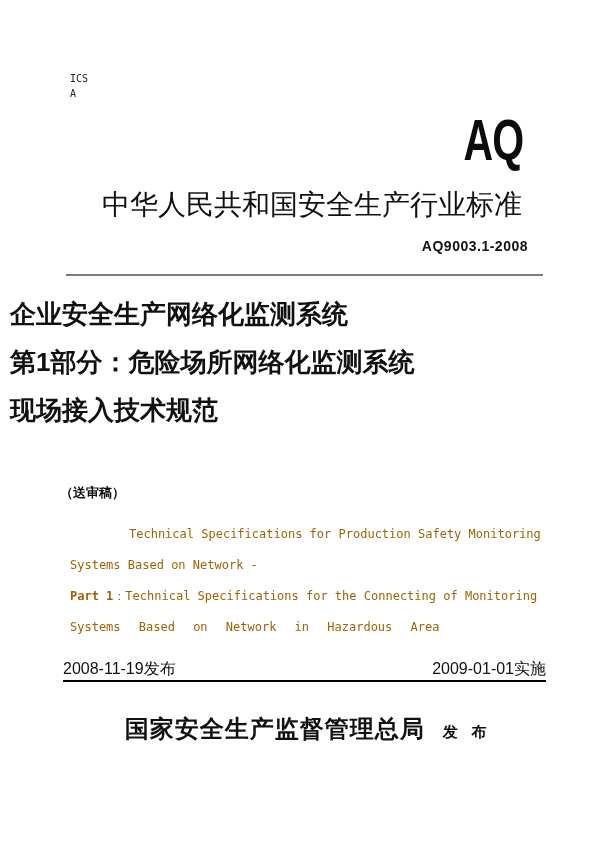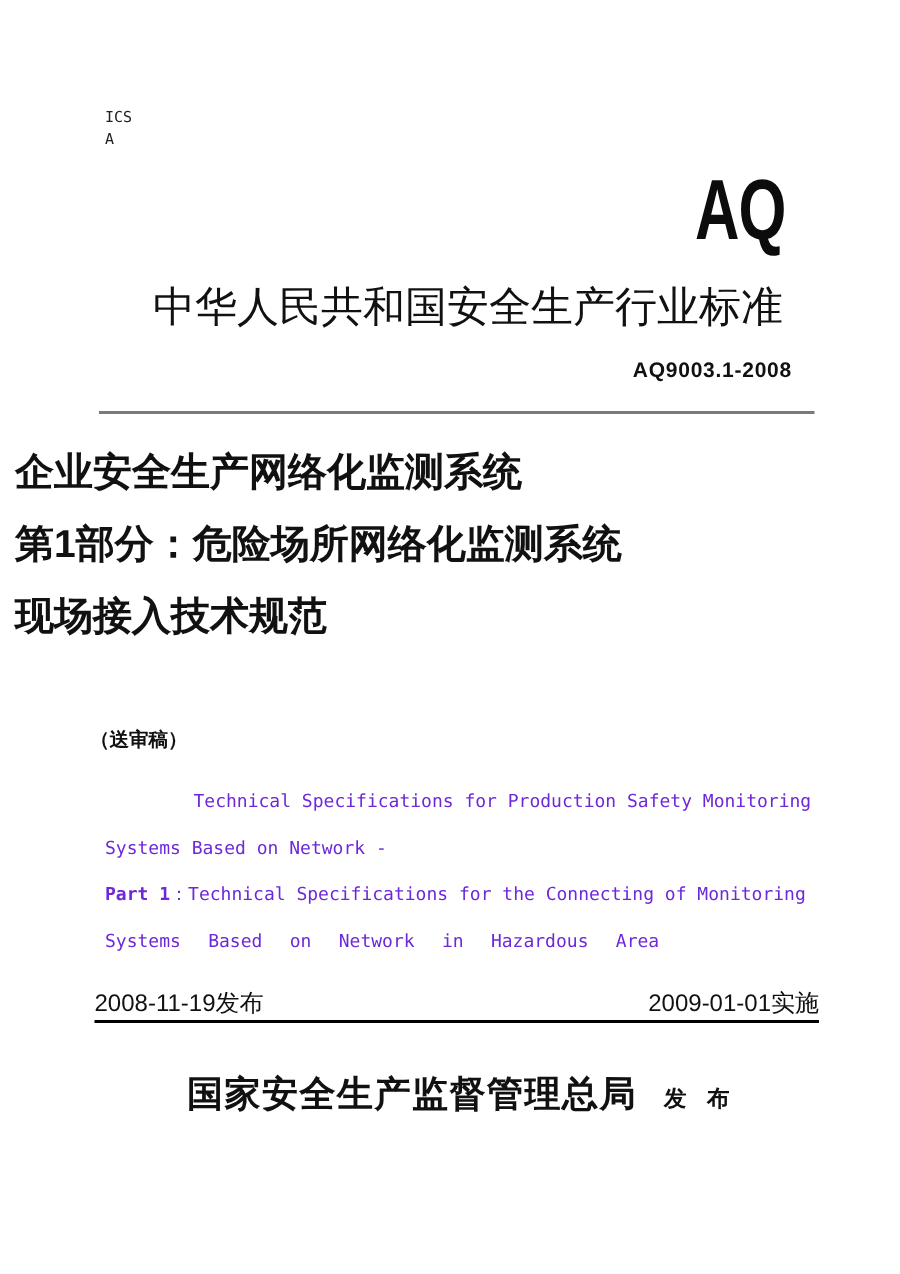--- a/index.html
+++ b/index.html
@@ -104,21 +104,21 @@
 
   
   .english-title {
     position: absolute;
     top: 519px;
     left: 70px;
     right: 45px;
     font-family: "DejaVu Sans Mono", monospace;
     font-size: 12px;
     line-height: 31px;
-    color: #6d28d9;
+    color: #a16207;
   }
   .english-title .en-line { white-space: nowrap; }
   .english-title .indent { padding-left: 59px; }
   .english-title .wide-words { word-spacing: 11px; }
   .english-title .part-label { font-weight: bold; }
 
   
   .dates-row {
     position: absolute;
     top: 654px;

